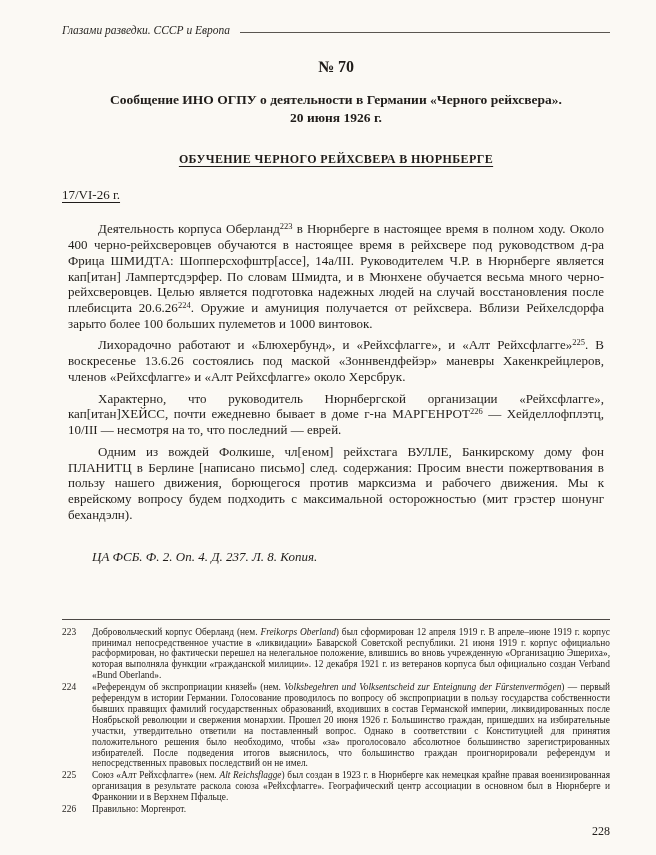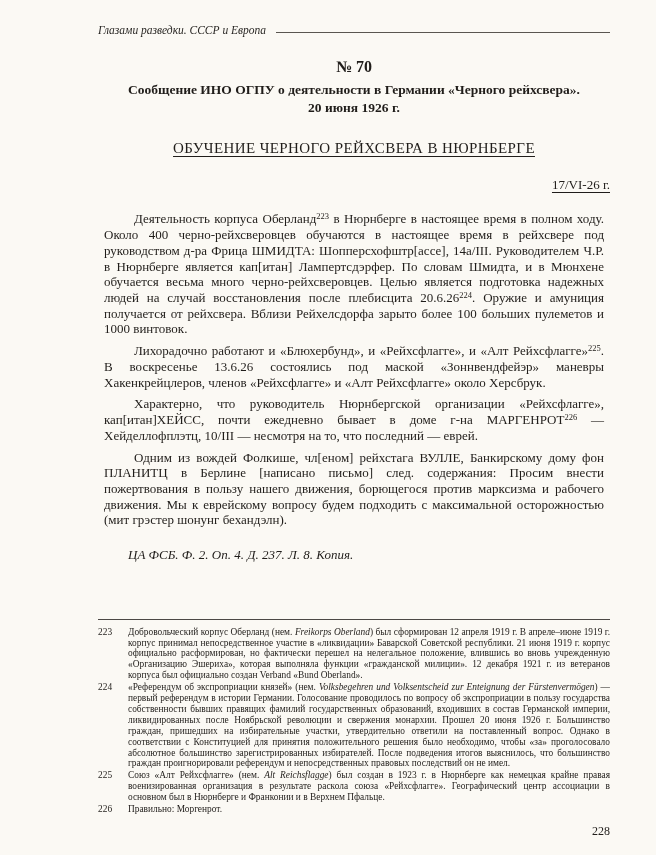--- a/index.html
+++ b/index.html
@@ -5,55 +5,55 @@
   :root{
     --ink:#201d1a;
     --paper:#fbf9f4;
   }
   *{box-sizing:border-box;}
   html,body{margin:0;padding:0;background:#e9e7e2;}
   .page{
     width:656px;height:855px;overflow:hidden;
     background:var(--paper);color:var(--ink);
     margin:0 auto;position:relative;
-    padding:24px 46px 12px 98px;
+    padding:24px 46px 12px 62px;
     display:flex;flex-direction:column;
     font-family:"Liberation Serif","DejaVu Serif",serif;
   }
   .running-header{
     display:flex;align-items:flex-end;gap:10px;
     font-style:italic;font-size:11.5px;color:#2a2825;
   }
   .rh-rule{flex:1;border-bottom:1px solid #5a5650;margin-bottom:3px;}
   .doc-number{
     text-align:center;font-weight:bold;font-size:16px;margin-top:22px;
   }
   .doc-title{
-    text-align:center;font-weight:bold;font-size:13.5px;line-height:1.35;margin-top:5px;
+    text-align:center;font-weight:bold;font-size:13.5px;line-height:1.35;margin-top:15px;
   }
   .section-heading-wrap{text-align:center;margin-top:22px;}
   .section-heading{
-    font-size:15px;letter-spacing:.4px;
-    text-decoration:underline;text-underline-offset:3px;
+    font-size:12px;letter-spacing:.4px;
+    text-decoration:underline;text-underline-offset:3px;font-weight:bold;
   }
-  .date-note-wrap{text-align:right;margin-top:18px;}
+  .date-note-wrap{text-align:left;margin-top:18px;}
   .date-note{
     font-size:13px;text-decoration:underline;text-underline-offset:3px;
   }
   .body-text{
     margin-top:12px;font-size:13px;line-height:1.21;text-align:justify;
   }
   .para{margin:6px;text-indent:30px;}
   sup{
     font-size:8.5px;line-height:0;vertical-align:baseline;
     position:relative;top:-0.5em;
   }
   em{font-style:italic;}
   .archive-ref{
-    font-style:italic;font-size:13px;margin-top:13px;text-indent:30px;
+    font-style:italic;font-size:13px;margin-top:21px;text-indent:30px;
   }
   .footnotes{margin-top:auto;}
   .fn-rule{border-top:1px solid #4c4845;margin-bottom:7px;}
   .fn-row{
     display:flex;font-size:9.4px;line-height:1.16;text-align:justify;
     margin-bottom:1px;
   }
   .fn-num{flex:none;width:30px;}
   .fn-text{flex:1;}
   .page-number{

